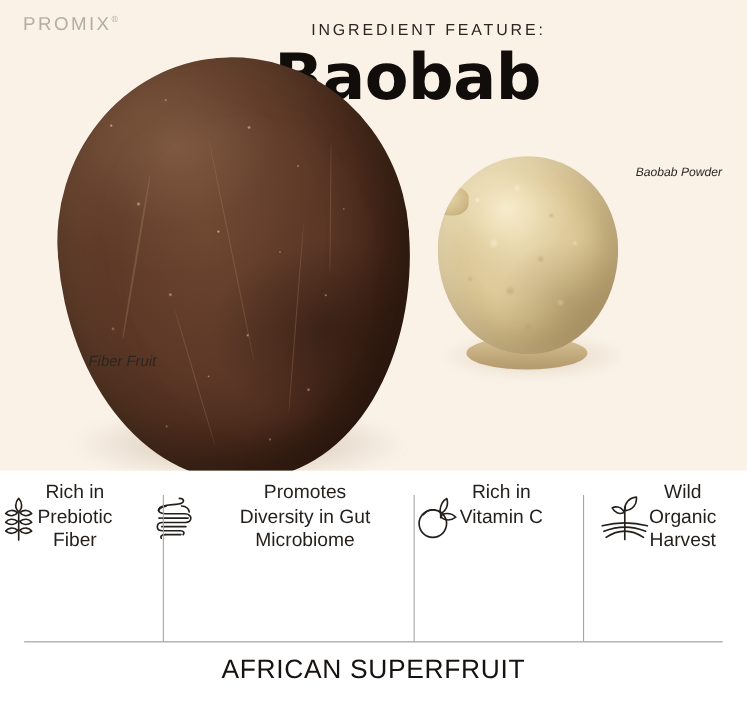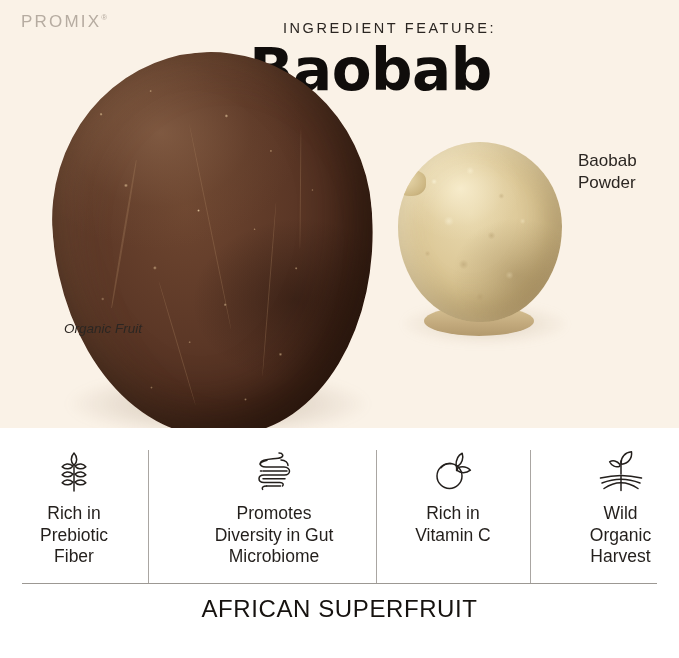--- a/index.html
+++ b/index.html
@@ -226,63 +226,64 @@
     width: 34px;
     height: 26px;
     border-radius: 50% 40% 45% 55%;
     background: radial-gradient(ellipse at 40% 35%, #e9d9ae 0%, #cdb783 70%, #b49c6b 100%);
   }
 
   .label-powder {
     position: absolute;
     left: 578px;
     top: 150px;
-    font-size: 17px;
+    font-style: italic;
+    font-size: 11px;
     line-height: 1.28;
     color: #2b2622;
     text-align: left;
     font-family: "Liberation Sans", sans-serif;
   }
 
   
   .benefits {
     position: absolute;
     left: 0;
     top: 428px;
     width: 679px;
     height: 156px;
     background: #ffffff;
   }
   .bcol {
     position: absolute;
     top: 0;
     height: 156px;
     display: flex;
-    flex-direction: column;
-    align-items: center;
+    flex-direction: row;
+    align-items: flex-start;
   }
   .bcol .bicon {
     margin-top: 20px;
     height: 46px;
     display: flex;
     align-items: center;
     justify-content: center;
   }
   .bcol .btext {
     margin-top: 9px;
     text-align: center;
     font-size: 17.5px;
     line-height: 1.24;
     color: #231f1c;
     font-weight: 400;
     white-space: pre-line;
     font-family: "Liberation Sans", sans-serif;
   }
   .c0 { left: 0px;   width: 148px; }
-  .c1 { left: 160px; width: 228px; }
+  .c1 { left: 138px; width: 228px; gap: 40px; }
   .c2 { left: 376px; width: 154px; }
   .c3 { left: 530px; width: 149px; padding-left: 16px; }
 
   .vdiv {
     position: absolute;
     top: 450px;
     width: 1px;
     height: 133px;
     background: #aaa6a2;
   }
@@ -332,21 +333,21 @@
       <div class="fruit-shadow"></div>
       <div class="fruit">
         <div class="speck"></div>
         <div class="vein v1"></div>
         <div class="vein v2"></div>
         <div class="vein v3"></div>
         <div class="vein v4"></div>
         <div class="vein v5"></div>
       </div>
     </div>
-    <div class="label-fruit">Organic
+    <div class="label-fruit">Fiber
 Fruit</div>
 
     <div class="powder-wrap">
       <div class="powder-shadow"></div>
       <div class="powder-lip"></div>
       <div class="powder">
         <div class="grain"></div>
         <div class="nub"></div>
       </div>
     </div>

